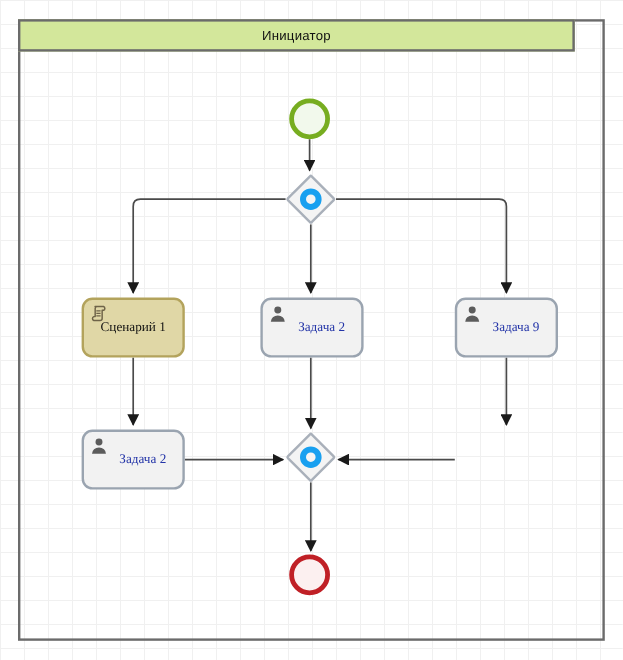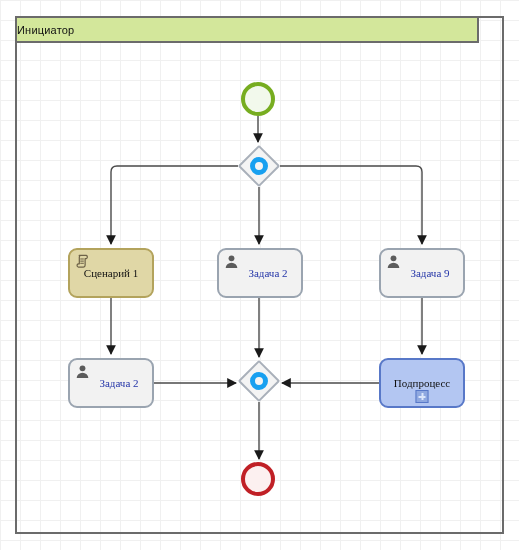--- a/index.html
+++ b/index.html
@@ -38,20 +38,21 @@
     position: absolute;
     left: 15px;
     top: 16px;
     width: 464px;
     height: 27px;
     box-sizing: border-box;
     border: 2px solid #6b6b6b;
     background: #d3e79b;
     display: flex;
     align-items: center;
+    justify-content: center;
   }
   .pool-header span {
     font-size: 11px;
     color: #111111;
     letter-spacing: .2px;
   }
 
   
   .event {
     position: absolute;
@@ -278,24 +279,20 @@
   <div class="task user" id="task-task3">
     <div class="marker">
       <svg width="15" height="15" viewBox="0 0 16 16" xmlns="http://www.w3.org/2000/svg">
         <circle cx="8" cy="4.6" r="3.1" fill="#5c5c5c"></circle>
         <path d="M1.8 15 a6.2 5.6 0 0 1 12.4 0 z" fill="#5c5c5c"></path>
       </svg>
     </div>
     <div class="task-label">Задача 2</div>
   </div>
 
-  <div class="task subprocess" id="task-subprocess">
-    <div class="task-label">Подпроцесс</div>
-    <div class="plus-marker"></div>
-  </div>
 
   <div class="gateway" id="gw-merge">
     <div class="gw-diamond"></div>
     <div class="gw-ring"></div>
   </div>
 
   <div class="event end" id="end"></div>
 
 </div>
 

